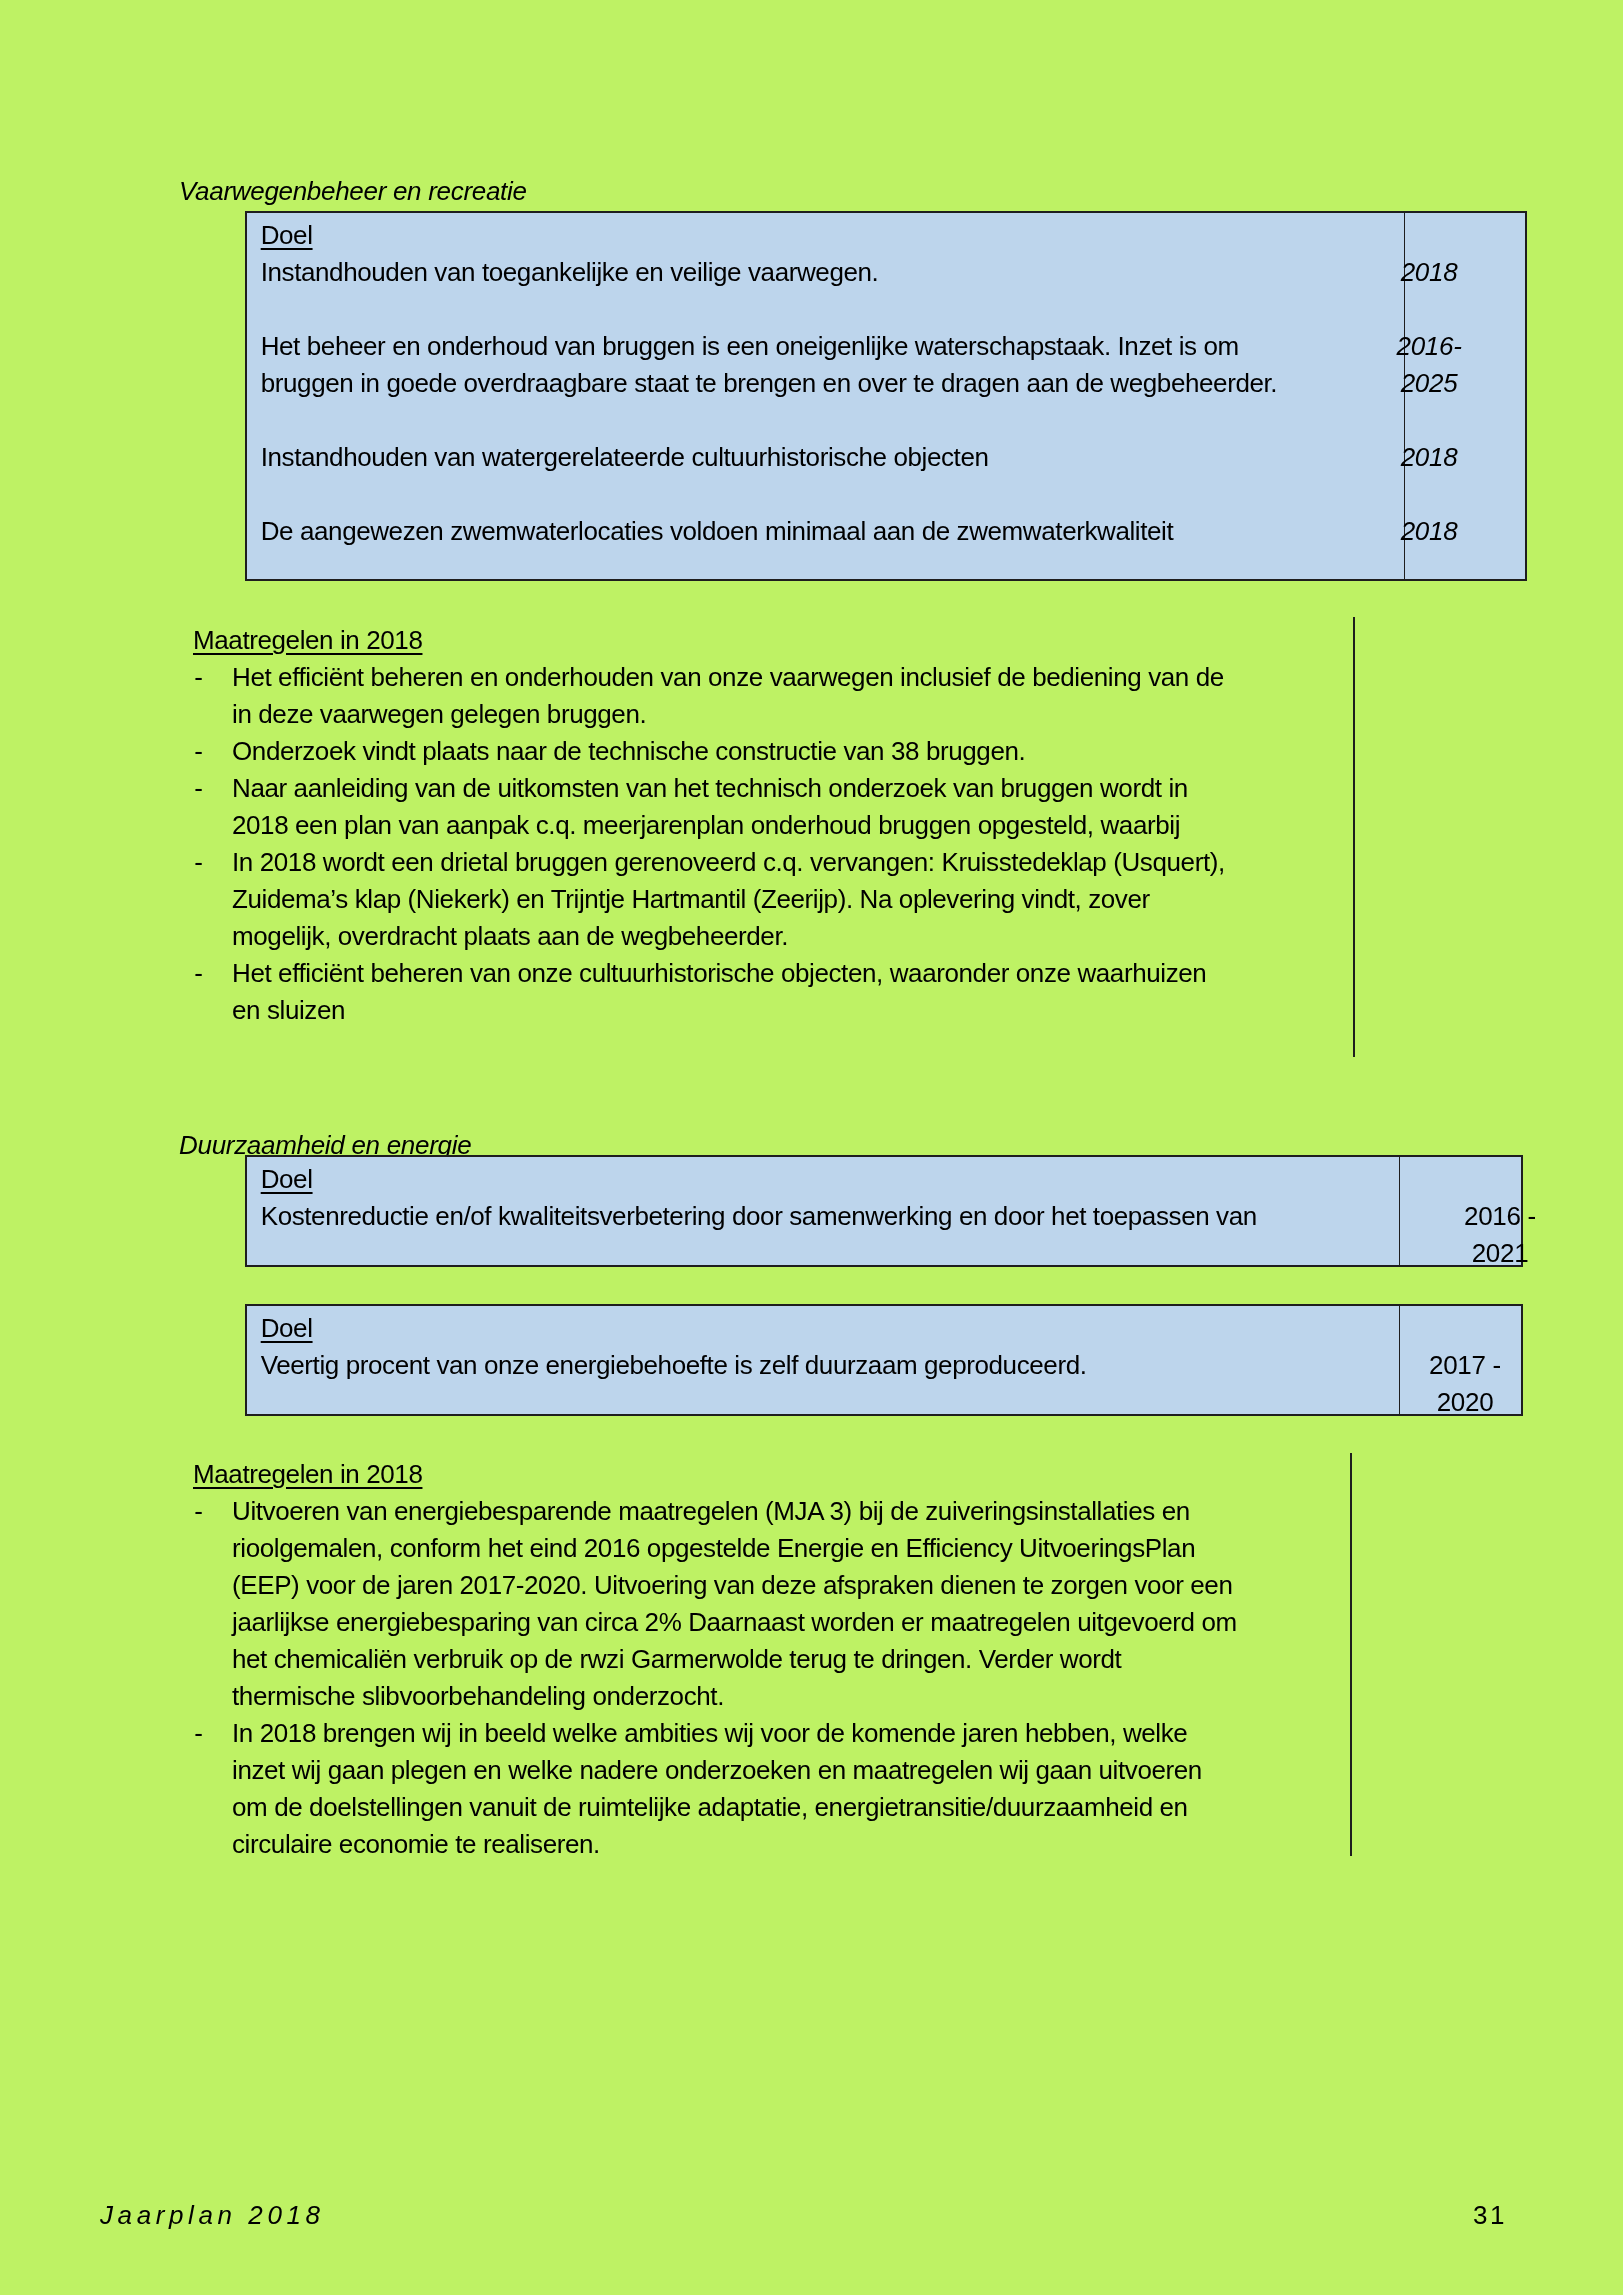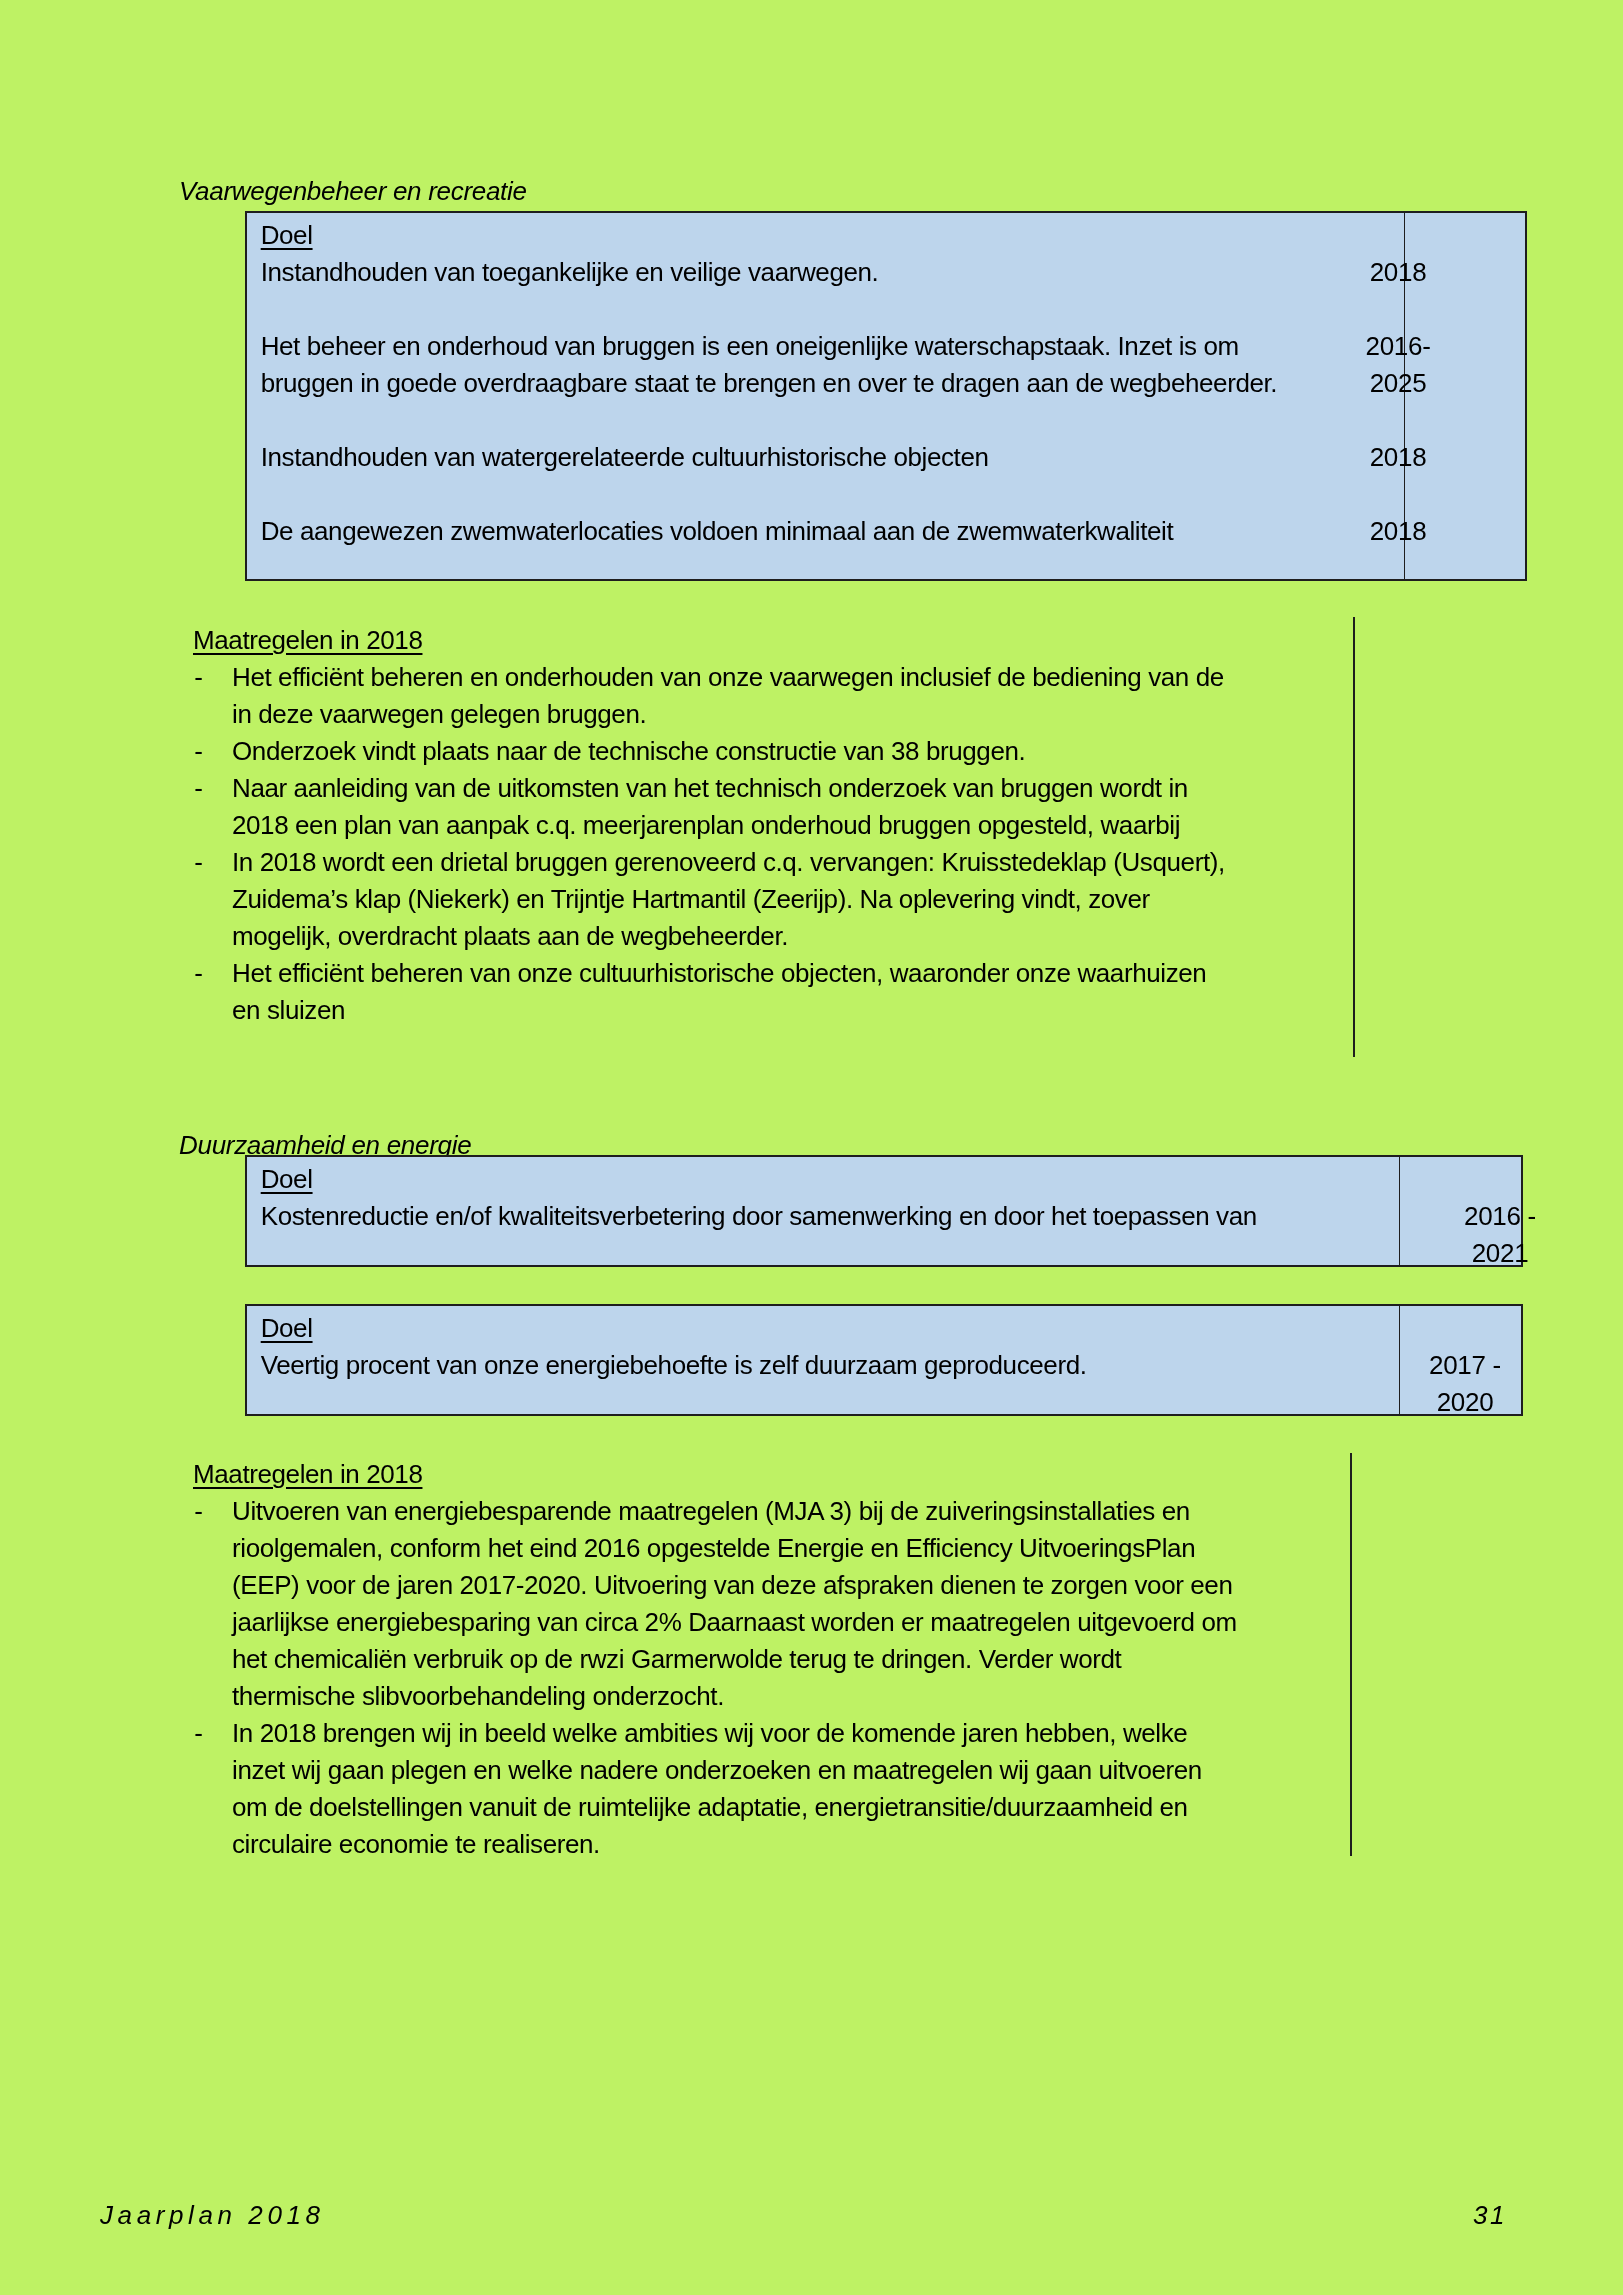--- a/index.html
+++ b/index.html
@@ -20,21 +20,21 @@
   .measures { position: absolute; left: 193px; }
   .measures-title { font-size: 26px; line-height: 37px; text-decoration: underline;
                     text-underline-offset: 3.9px; text-decoration-thickness: 2px; letter-spacing: -0.4px;
                     white-space: nowrap; }
   .bullet { position: relative; padding-left: 39px; font-size: 26px; line-height: 37px; letter-spacing: -0.4px; }
   .bullet-line { display: block; white-space: nowrap; height: 37px; }
   .dash { position: absolute; left: 1.3px; top: 0; }
   .vrule { position: absolute; width: 2px; background: #1e1e1e; }
   .footer-left { position: absolute; left: 100px; top: 2200px; font-style: italic; font-size: 26px;
                  letter-spacing: 4.6px; white-space: nowrap; }
-  .footer-right { position: absolute; left: 1473px; top: 2200px; font-style: italic; font-size: 26px;
+  .footer-right { position: absolute; left: 1473px; top: 2200px; font-size: 26px;
                   letter-spacing: 2.6px; white-space: nowrap; }
 </style>
 </head>
 <body>
 
 <div class="page">
 
   <div class="section-title" style="top:173px;">Vaarwegenbeheer en recreatie</div>
 
   <div class="goal-table" style="top:211px; width:1282px; height:370px;">
@@ -43,21 +43,21 @@
       <span class="line">Instandhouden van toegankelijke en veilige vaarwegen.</span>
       <span class="line"></span>
       <span class="line">Het beheer en onderhoud van bruggen is een oneigenlijke waterschapstaak. Inzet is om</span>
       <span class="line">bruggen in goede overdraagbare staat te brengen en over te dragen aan de wegbeheerder.</span>
       <span class="line"></span>
       <span class="line">Instandhouden van watergerelateerde cultuurhistorische objecten</span>
       <span class="line"></span>
       <span class="line">De aangewezen zwemwaterlocaties voldoen minimaal aan de zwemwaterkwaliteit</span>
     </div>
     <div class="goal-divider" style="left:1157px;"></div>
-    <div class="goal-year" style="left:1090px; width:122px;">
+    <div class="goal-year" style="left:1121px; width:122px;font-style:italic;">
       <span class="line"></span>
       <span class="line">2018</span>
       <span class="line"></span>
       <span class="line">2016-</span>
       <span class="line">2025</span>
       <span class="line"></span>
       <span class="line">2018</span>
       <span class="line"></span>
       <span class="line">2018</span>
     </div>

